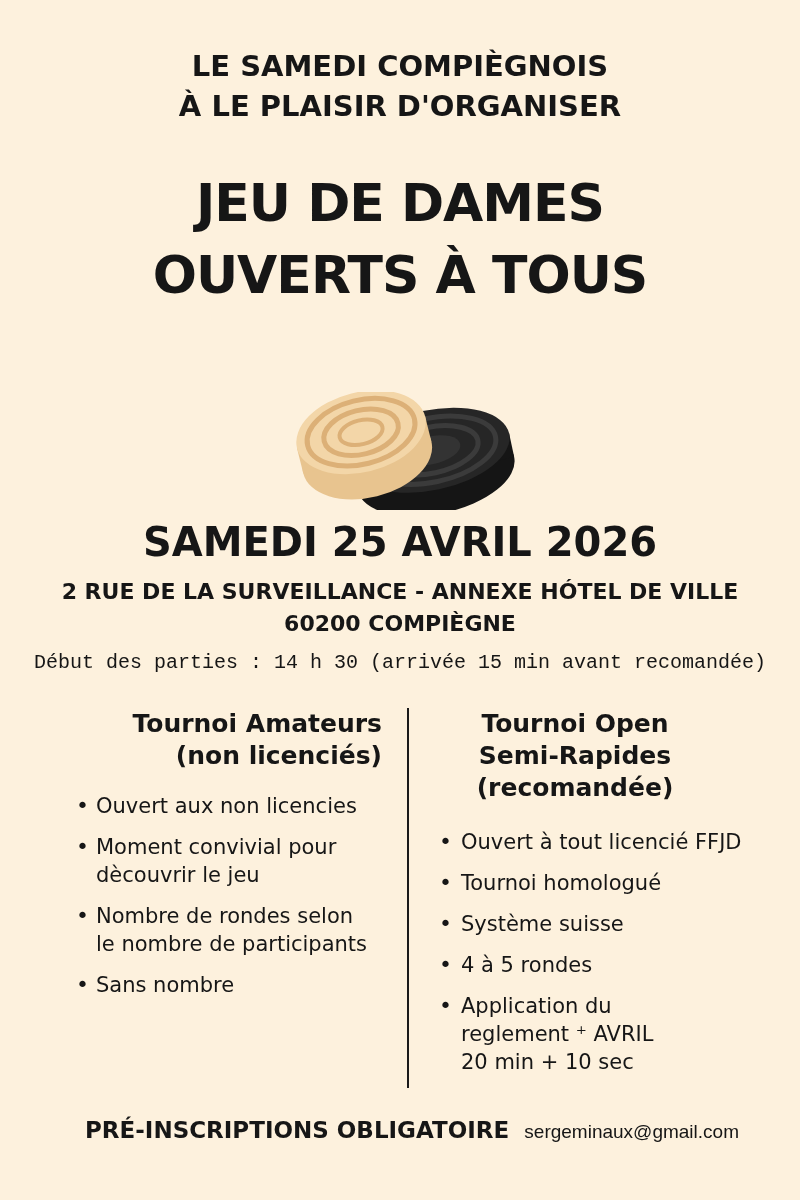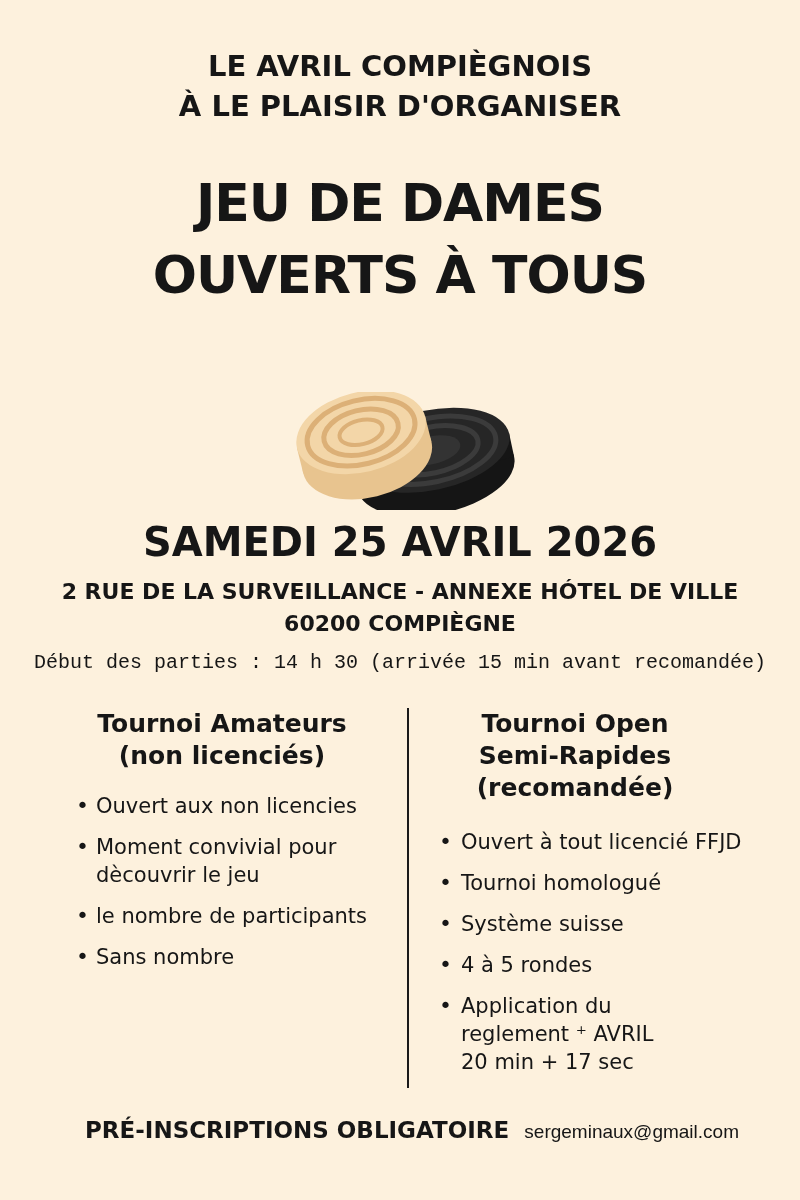--- a/index.html
+++ b/index.html
@@ -70,21 +70,21 @@
     #col-left { left: 62px; width: 338px; }
     #col-right { left: 425px; width: 355px; }
 
     .col-title {
       font-weight: bold;
       font-size: 25px;
       line-height: 32px;
       text-align: center;
       margin-bottom: 20px;
     }
-    #col-left .col-title { width: 320px; }
+    #col-left .col-title { width: 320px; text-align: right; }
     #col-right .col-title { width: 300px; margin-bottom: 24px; }
 
     ul.bullets {
       list-style: none;
       margin: 0;
       padding: 0;
     }
     ul.bullets li {
       position: relative;
       padding-left: 34px;
@@ -126,21 +126,21 @@
     #footer .mail {
       font-size: 19px;
       font-family: "Liberation Sans", sans-serif;
       margin-left: 10px;
     }
   </style>
 </head>
 <body>
 
 <div class="abs" id="org">
-  <div class="org-line">LE AVRIL COMPIÈGNOIS</div>
+  <div class="org-line">LE SAMEDI COMPIÈGNOIS</div>
   <div class="org-line">À LE PLAISIR D'ORGANISER</div>
 </div>
 
 <div class="abs" id="title">
   <div class="title-line">JEU DE DAMES</div>
   <div class="title-line">OUVERTS À TOUS</div>
 </div>
 
 <div class="abs" id="pieces">
   <svg width="240" height="118" viewBox="0 0 240 118" xmlns="http://www.w3.org/2000/svg">
@@ -184,20 +184,21 @@
       <span class="dot">•</span>
       <span class="sub">Ouvert aux non licencies</span>
     </li>
     <li>
       <span class="dot">•</span>
       <span class="sub">Moment convivial pour</span>
       <span class="sub">dècouvrir le jeu</span>
     </li>
     <li>
       <span class="dot">•</span>
+      <span class="sub">Nombre de rondes selon</span>
       <span class="sub">le nombre de participants</span>
     </li>
     <li>
       <span class="dot">•</span>
       <span class="sub">Sans nombre</span>
     </li>
   </ul>
 </div>
 
 <div id="divider"></div>
@@ -222,21 +223,21 @@
       <span class="sub">Système suisse</span>
     </li>
     <li>
       <span class="dot">•</span>
       <span class="sub">4 à 5 rondes</span>
     </li>
     <li>
       <span class="dot">•</span>
       <span class="sub">Application du</span>
       <span class="sub">reglement ⁺ AVRIL</span>
-      <span class="sub">20 min + 17 sec</span>
+      <span class="sub">20 min + 10 sec</span>
     </li>
   </ul>
 </div>
 
 <div class="abs" id="footer">
   <span class="reg">PRÉ-INSCRIPTIONS OBLIGATOIRE</span>
   <span class="mail">sergeminaux@gmail.com</span>
 </div>
 
 </body></html>

